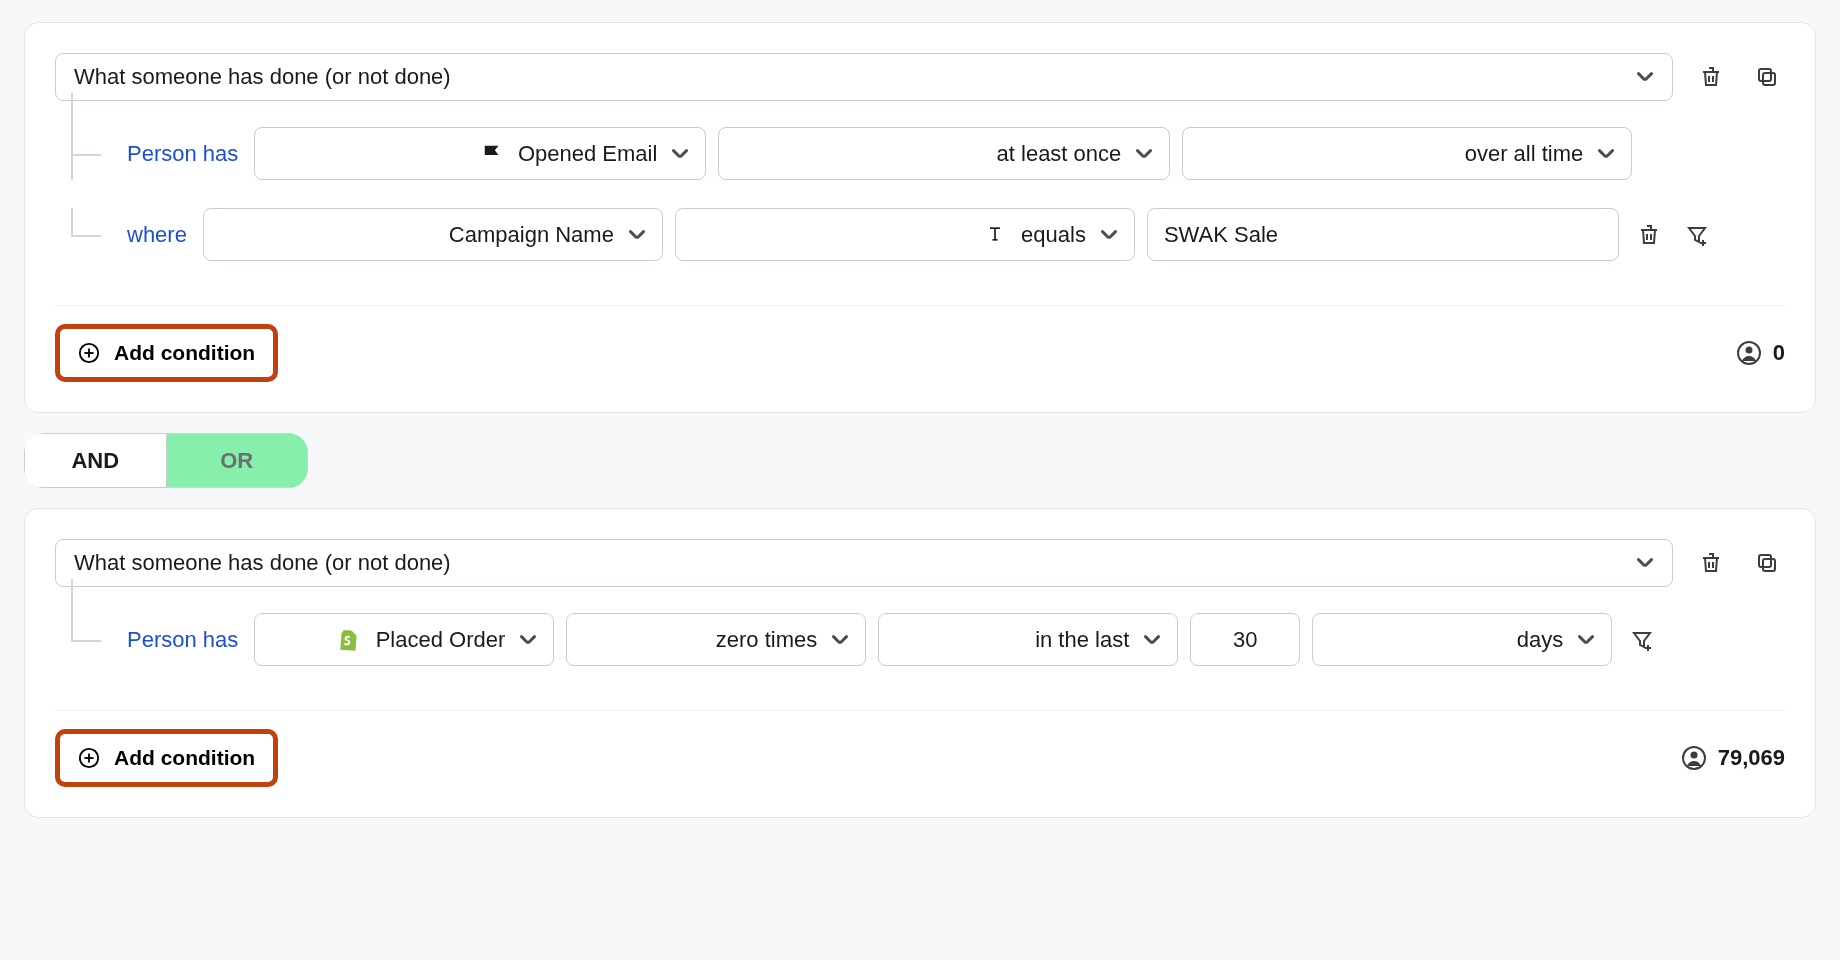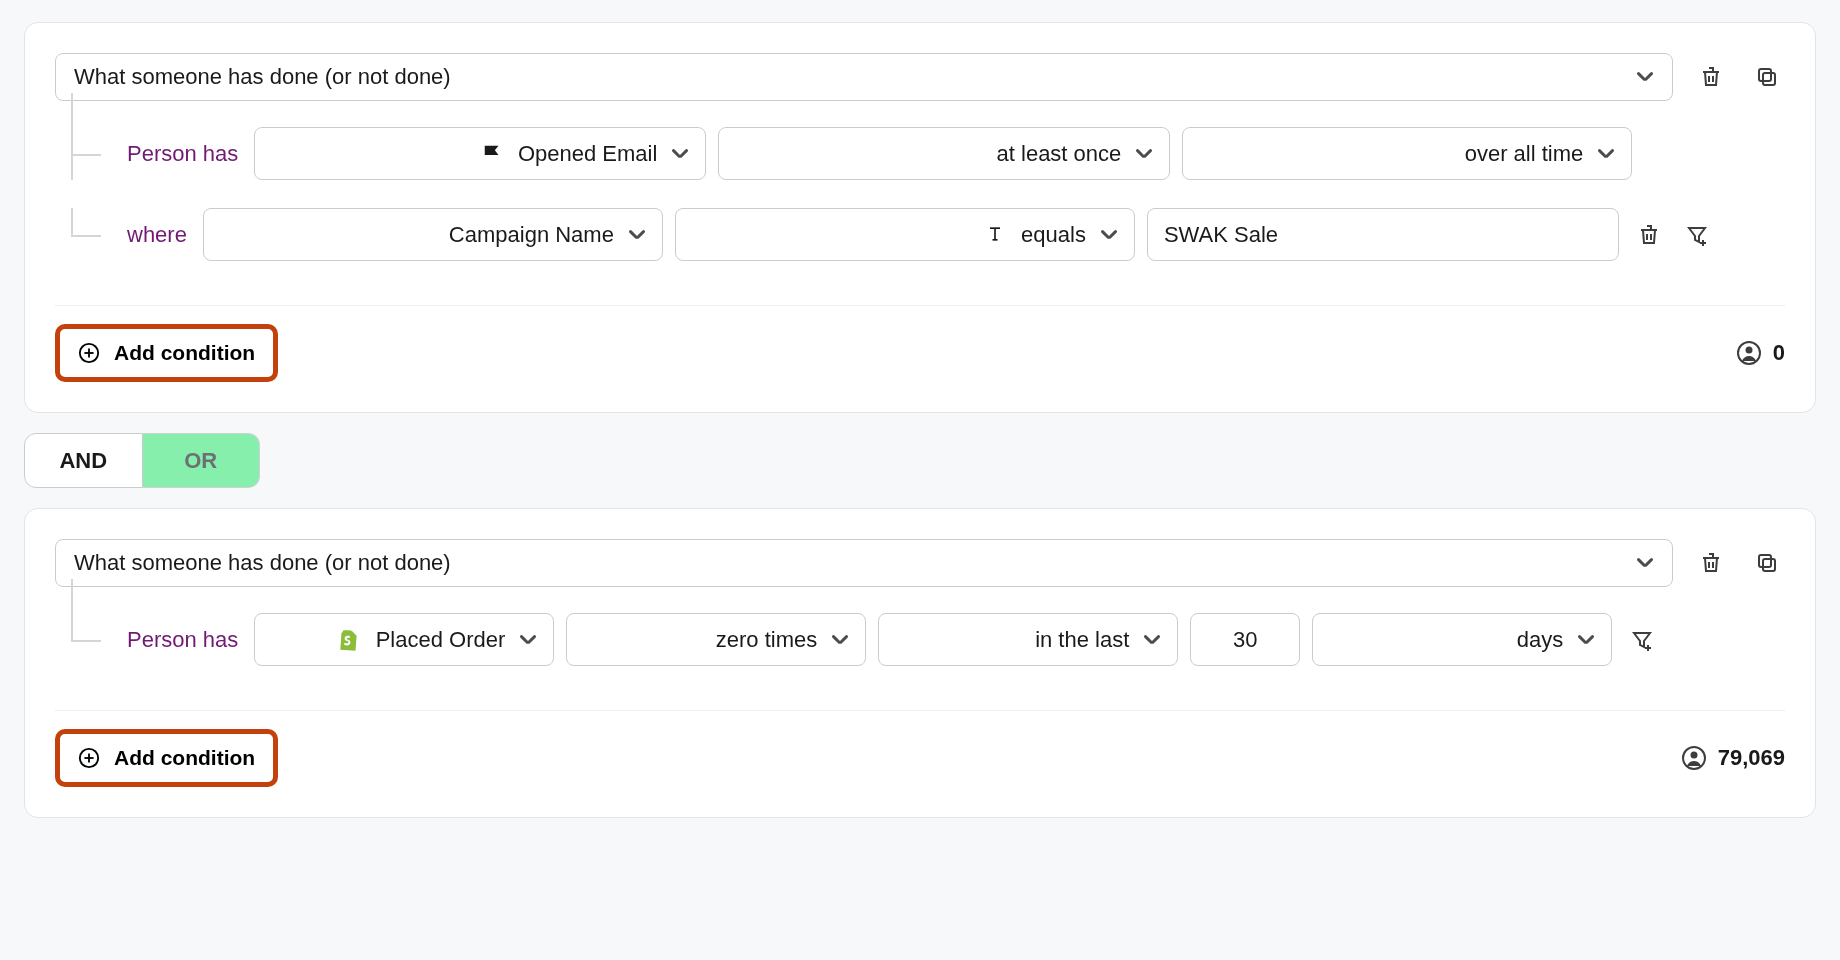--- a/index.html
+++ b/index.html
@@ -63,21 +63,21 @@
     left: 16px;
     width: 30px;
     height: 2px;
     background: #d3d6d9;
     top: 50%;
   }
   .tree.first .v { top: -34px; }
   .tree.last .v { bottom: 50%; }
   .prelabel {
     font-size: 22px;
-    color: #701a75;
+    color: #1d4ed8;
     padding-right: 4px;
   }
   .select-box, .input-box {
     display: flex;
     align-items: center;
     height: 53px;
     padding: 0 16px;
     border: 1px solid #c9cccf;
     border-radius: 8px;
     background: #fff;
@@ -138,22 +138,22 @@
     cursor: pointer;
   }
   .count {
     display: flex; align-items: center; gap: 12px;
     font-size: 22px; font-weight: 600; color: #1a1a1a;
   }
 
   .join-toggle {
     display: flex;
     margin: 20px 0 20px 24px;
-    width: 236px;
-    border-radius: 8px;
+    width: 284px;
+    border-radius: 20px;
     overflow: hidden;
   }
   .join-toggle .opt {
     flex: 1;
     height: 55px;
     display: flex; align-items: center; justify-content: center;
     font-size: 22px; font-weight: 600;
     border: 1px solid #cfd2d5;
     background: #86efac;
     color: #6d7072;

